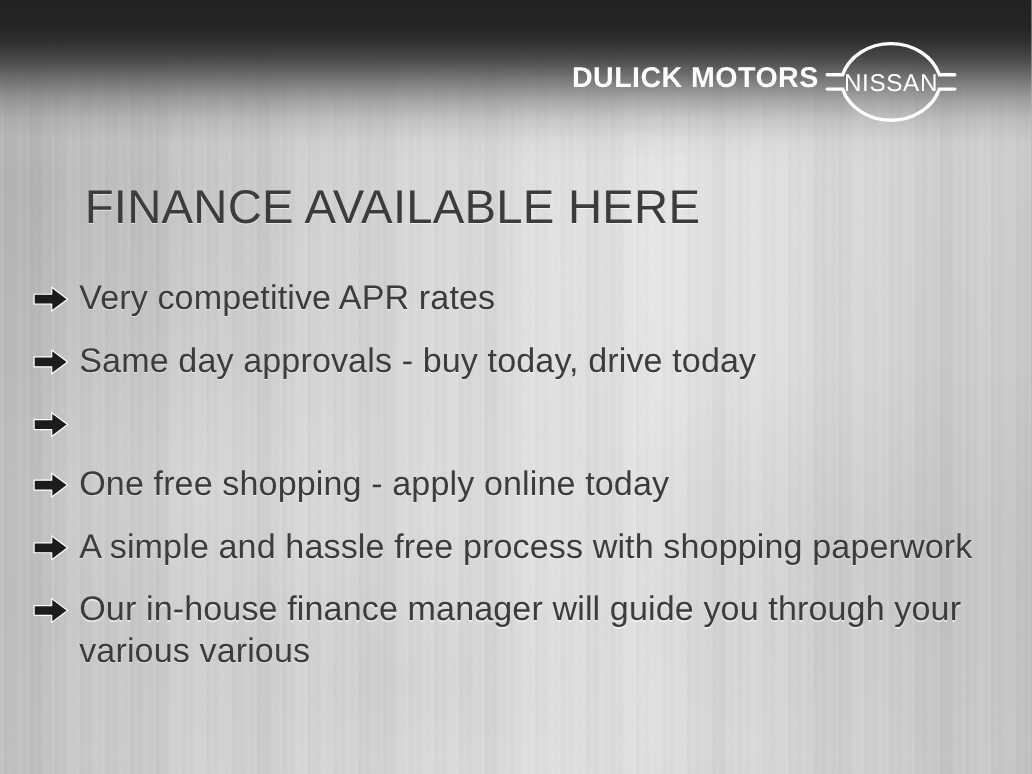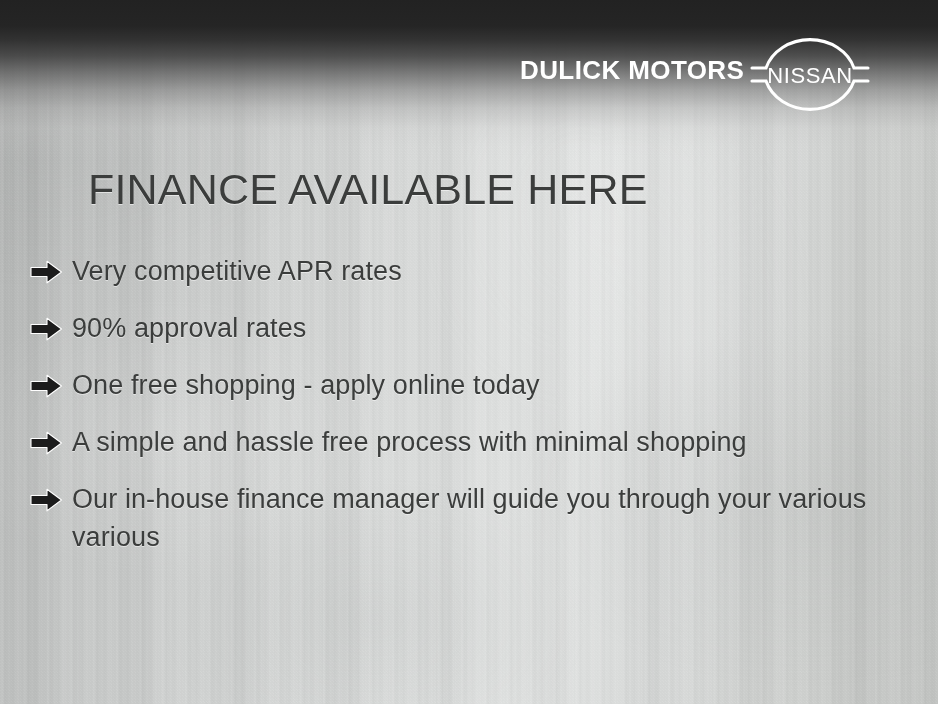--- a/index.html
+++ b/index.html
@@ -129,21 +129,20 @@
     position: absolute;
     left: 77px;
     top: 168px;
     font-size: 43px;
     font-weight: 400;
     letter-spacing: .2px;
     color: #3b3d3c;
     line-height: 1;
     white-space: nowrap;
     text-shadow: 0 1px 0 rgba(255,255,255,.55);
-    margin-left: 11px;
   }
 
   
   .bullets {
     position: absolute;
     left: 30px;
     top: 252px;
     right: 20px;
   }
   .bullet-row {
@@ -153,21 +152,21 @@
   }
   .bullet-icon {
     flex: 0 0 auto;
     width: 33px;
     height: 32px;
     margin-top: 4px;
     margin-right: 9px;
   }
   .bullet-icon svg { display: block; width: 100%; height: 100%; }
   .bullet-text {
-    font-size: 27px;
+    font-size: 31px;
     font-weight: 400;
     color: #3b3d3c;
     line-height: 38px;
     letter-spacing: .1px;
     text-shadow: 0 1px 0 rgba(255,255,255,.50);
   }
 </style>
 </head>
 <body>
 
@@ -199,46 +198,53 @@
 
     <div class="bullet-row">
       <span class="bullet-icon">
         <svg viewBox="0 0 33 32" xmlns="http://www.w3.org/2000/svg" aria-hidden="true">
           <path d="M1 11.5 H17 V5.2 L31.5 16 L17 26.8 V20.5 H1 Z" fill="#1c1c1c" stroke="#ffffff" stroke-width="1.1" stroke-linejoin="round"></path>
         </svg>
       </span>
       <span class="bullet-text">Very competitive APR rates</span>
     </div>
 
-
-    <div class="bullet-row">
-      <span class="bullet-icon">
-        <svg viewBox="0 0 33 32" xmlns="http://www.w3.org/2000/svg" aria-hidden="true">
-          <path d="M1 11.5 H17 V5.2 L31.5 16 L17 26.8 V20.5 H1 Z" fill="#1c1c1c" stroke="#ffffff" stroke-width="1.1" stroke-linejoin="round"></path>
-        </svg>
-      </span>
-      <span class="bullet-text">90% approval rates</span>
+    <div class="bullet-row">
+      <span class="bullet-icon">
+        <svg viewBox="0 0 33 32" xmlns="http://www.w3.org/2000/svg" aria-hidden="true">
+          <path d="M1 11.5 H17 V5.2 L31.5 16 L17 26.8 V20.5 H1 Z" fill="#1c1c1c" stroke="#ffffff" stroke-width="1.1" stroke-linejoin="round"></path>
+        </svg>
+      </span>
+      <span class="bullet-text">Same day approvals - buy today, drive today</span>
+    </div>
+
+    <div class="bullet-row">
+      <span class="bullet-icon">
+        <svg viewBox="0 0 33 32" xmlns="http://www.w3.org/2000/svg" aria-hidden="true">
+          <path d="M1 11.5 H17 V5.2 L31.5 16 L17 26.8 V20.5 H1 Z" fill="#1c1c1c" stroke="#ffffff" stroke-width="1.1" stroke-linejoin="round"></path>
+        </svg>
+      </span>
     </div>
 
     <div class="bullet-row">
       <span class="bullet-icon">
         <svg viewBox="0 0 33 32" xmlns="http://www.w3.org/2000/svg" aria-hidden="true">
           <path d="M1 11.5 H17 V5.2 L31.5 16 L17 26.8 V20.5 H1 Z" fill="#1c1c1c" stroke="#ffffff" stroke-width="1.1" stroke-linejoin="round"></path>
         </svg>
       </span>
       <span class="bullet-text">One free shopping - apply online today</span>
     </div>
 
     <div class="bullet-row">
       <span class="bullet-icon">
         <svg viewBox="0 0 33 32" xmlns="http://www.w3.org/2000/svg" aria-hidden="true">
           <path d="M1 11.5 H17 V5.2 L31.5 16 L17 26.8 V20.5 H1 Z" fill="#1c1c1c" stroke="#ffffff" stroke-width="1.1" stroke-linejoin="round"></path>
         </svg>
       </span>
-      <span class="bullet-text">A simple and hassle free process with minimal shopping</span>
+      <span class="bullet-text">A simple and hassle free process with shopping paperwork</span>
     </div>
 
     <div class="bullet-row">
       <span class="bullet-icon">
         <svg viewBox="0 0 33 32" xmlns="http://www.w3.org/2000/svg" aria-hidden="true">
           <path d="M1 11.5 H17 V5.2 L31.5 16 L17 26.8 V20.5 H1 Z" fill="#1c1c1c" stroke="#ffffff" stroke-width="1.1" stroke-linejoin="round"></path>
         </svg>
       </span>
       <span class="bullet-text">Our in-house finance manager will guide you through your various various</span>
     </div>

